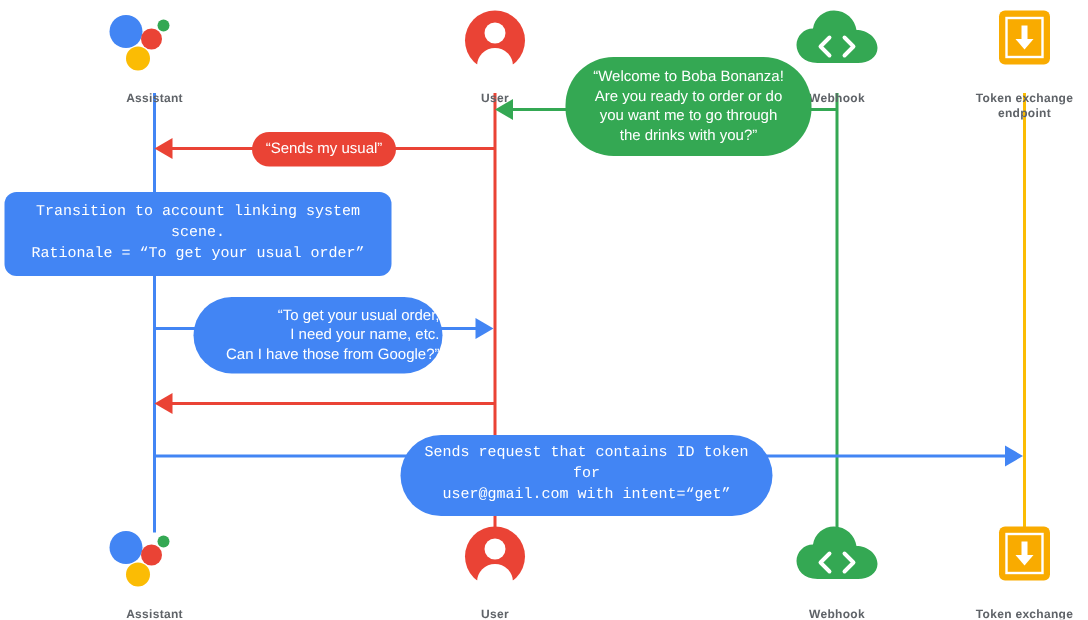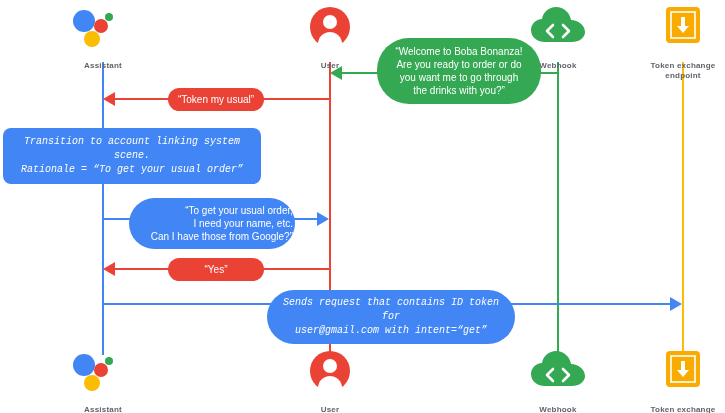--- a/index.html
+++ b/index.html
@@ -116,21 +116,20 @@
   .msg-blue  { background: #4285F4; }
 
   .msg-sans {
     font-family: "Liberation Sans", sans-serif;
     font-size: 10px;
     line-height: 13px;
     border-radius: 32px;
   }
   .msg-mono {
     font-family: "Liberation Mono", monospace;
-    font-style: italic;
     font-size: 10px;
     line-height: 14px;
   }
 </style>
 </head>
 <body>
 
 <div id="canvas">
 
   <div class="lifeline" style="left:102px; top:62px; height:293px; background:#4285F4;"></div>
@@ -188,34 +187,33 @@
 
   <div class="arrow-line" style="left:333px; top:72px; width:225px; background:#34A853;"></div>
   <div class="arrow-head" style="left:330px; top:66px; border-right:12px solid #34A853;"></div>
   <div class="msgbox msg-green msg-sans" style="left:377px; top:38px; width:164px; padding:7px 8px;">“Welcome to Boba Bonanza!
 Are you ready to order or do
 you want me to go through
 the drinks with you?”</div>
 
   <div class="arrow-line" style="left:106px; top:98px; width:224px; background:#EA4335;"></div>
   <div class="arrow-head" style="left:103px; top:92px; border-right:12px solid #EA4335;"></div>
-  <div class="msgbox msg-red msg-sans" style="left:168px; top:88px; width:96px; padding:5px 6px;">“Token my usual”</div>
+  <div class="msgbox msg-red msg-sans" style="left:168px; top:88px; width:96px; padding:5px 6px;">“Sends my usual”</div>
 
   <div class="msgbox msg-blue msg-mono" style="left:3px; top:128px; width:258px; padding:7px 6px;">Transition to account linking system scene.
 Rationale = “To get your usual order”</div>
 
   <div class="arrow-line" style="left:102px; top:218px; width:216px; background:#4285F4;"></div>
   <div class="arrow-head" style="left:317px; top:212px; border-left:12px solid #4285F4;"></div>
   <div class="msgbox msg-blue msg-sans" style="left:129px; top:198px; width:166px; padding:6px 2px;text-align:right;">“To get your usual order,
 I need your name, etc.
 Can I have those from Google?”</div>
 
   <div class="arrow-line" style="left:106px; top:268px; width:224px; background:#EA4335;"></div>
   <div class="arrow-head" style="left:103px; top:262px; border-right:12px solid #EA4335;"></div>
-  <div class="msgbox msg-red msg-sans" style="left:168px; top:258px; width:96px; padding:5px 6px;">“Yes”</div>
 
   <div class="arrow-line" style="left:102px; top:303px; width:570px; background:#4285F4;"></div>
   <div class="arrow-head" style="left:670px; top:297px; border-left:12px solid #4285F4;"></div>
   <div class="msgbox msg-blue msg-mono" style="left:267px; top:290px; width:248px; padding:6px 6px;border-radius:27px;">Sends request that contains ID token for
 user@gmail.com with intent=“get”</div>
 
   <div class="actor" style="left:43px; top:348px;">
     <div class="actor-icon">
       <span class="ga-blue"></span>
       <span class="ga-red"></span>

